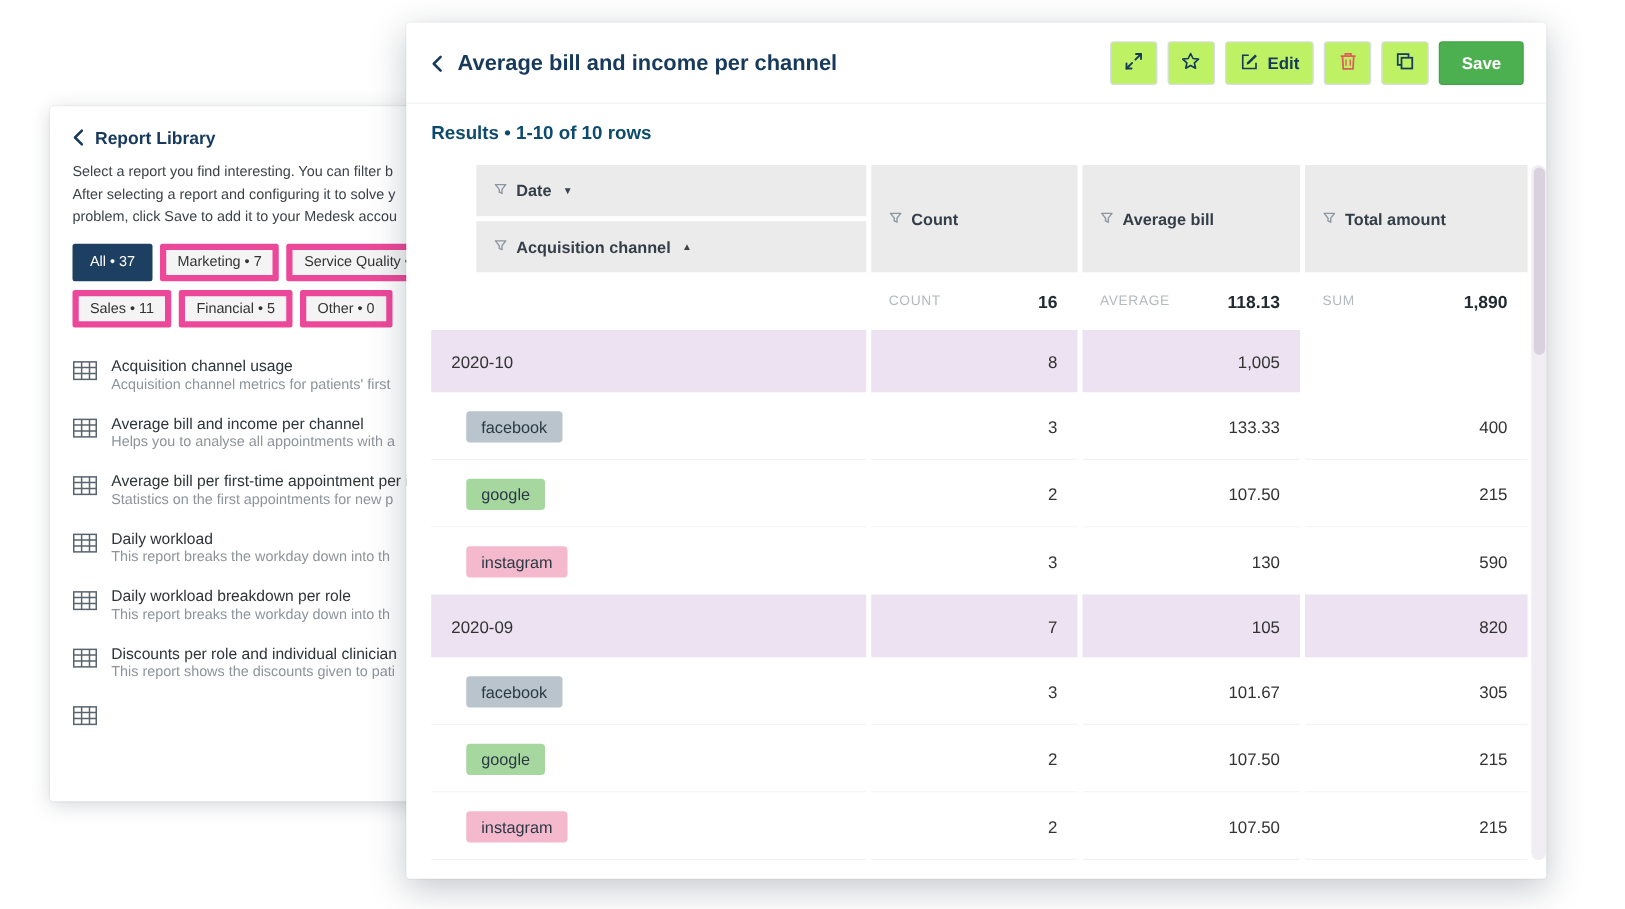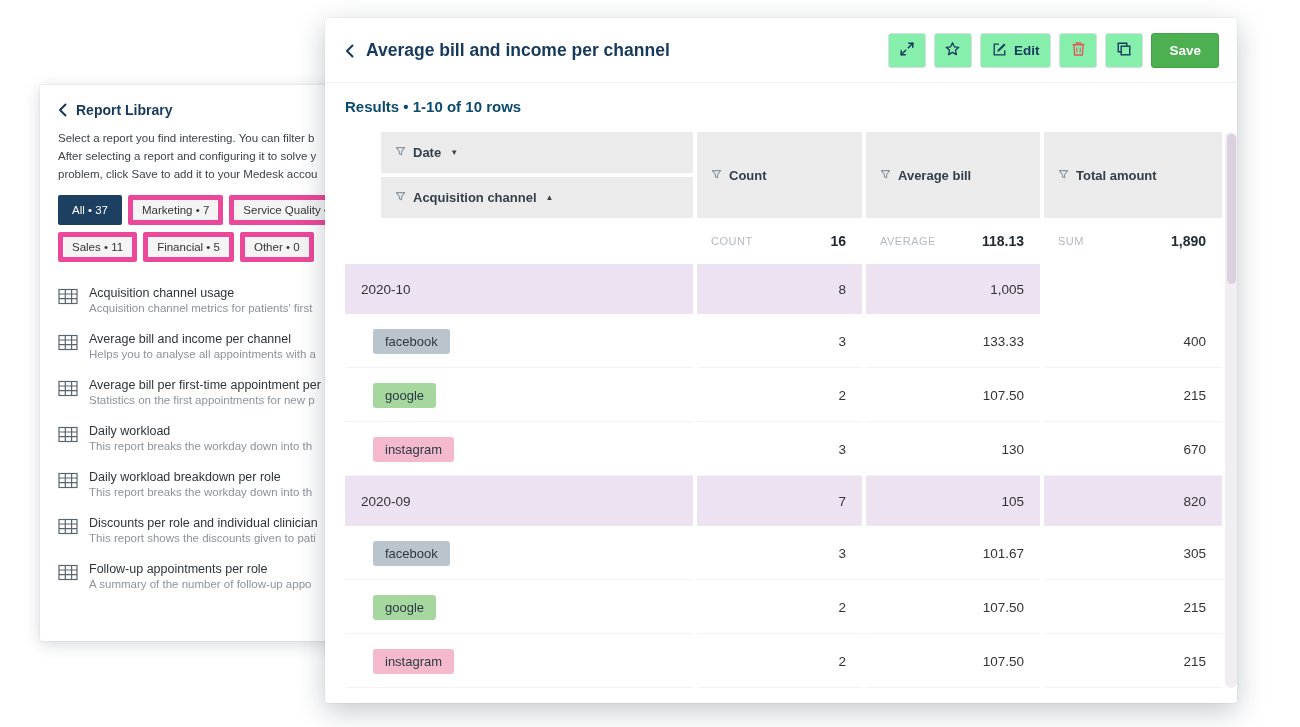--- a/index.html
+++ b/index.html
@@ -40,21 +40,21 @@
     box-shadow:0 8px 28px rgba(25,35,55,.25), 0 0 0 1px rgba(0,0,0,.03);
   }
   .detail-header{
     display:flex; align-items:center; gap:12px;
     padding:15px 18px 14px 20px; border-bottom:1px solid #f0f2f4;
   }
   .detail-title{ font-size:17.5px; font-weight:700; color:#16395c; }
   .toolbar{ margin-left:auto; display:flex; gap:8px; align-items:center; }
   .btn{
     display:inline-flex; align-items:center; justify-content:center; gap:7px;
-    height:35px; padding:0 11px; background:#86efac; border:1px solid #d8dde2;
+    height:35px; padding:0 11px; background:#bef264; border:1px solid #d8dde2;
     border-radius:3px; color:#16395c; font-weight:700; font-size:13.5px;
     font-family:inherit; cursor:pointer;
   }
   .icon-btn{ width:38px; padding:0; }
   .btn-save{ background:#4caf50; border-color:#44a348; color:#fff; padding:0 17px; }
 
   .results-bar{ padding:15px 20px 17px; font-size:15px; font-weight:700; color:#0c4a6e; }
 
   .table-area{ display:flex; padding-left:20px; }
   .table{ width:877px; }
@@ -170,24 +170,20 @@
         <span class="rtext">
           <span class="rtitle">Discounts per role and individual clinician</span>
           <span class="rsub">This report shows the discounts given to pati</span>
         </span>
       </div>
       <div class="report-item">
         <span class="ricon"><svg width="20" height="17" viewBox="0 0 20 17" fill="none" stroke="#59646f" stroke-width="1.2">
             <rect x="1" y="1.5" width="18" height="14"></rect>
             <path d="M1 6h18M1 10.7h18M7.3 1.5v14M13.6 1.5v14"></path>
           </svg></span>
-        <span class="rtext">
-          <span class="rtitle">Follow-up appointments per role</span>
-          <span class="rsub">A summary of the number of follow-up appo</span>
-        </span>
       </div>
     </div>
 </div>
 
 <div class="detail-panel">
   <div class="detail-header">
     <span class="back-btn">
       <svg width="9" height="14" viewBox="0 0 9 14" fill="none" stroke="#16395c" stroke-width="2" stroke-linecap="round" stroke-linejoin="round">
           <path d="M7.5 1.5L2 7l5.5 5.5"></path>
         </svg>
@@ -334,21 +330,21 @@
             <div class="tcell cell-num">2</div>
             <div class="tcell cell-num">107.50</div>
             <div class="tcell cell-num">215</div>
           </div>
           <div class="trow row-channel">
             <div class="tcell cell-label">
               <span class="channel-chip" style="background: rgb(244, 185, 205);">instagram</span>
             </div>
             <div class="tcell cell-num">3</div>
             <div class="tcell cell-num">130</div>
-            <div class="tcell cell-num">670</div>
+            <div class="tcell cell-num">590</div>
           </div>
           <div class="trow row-date">
             <div class="tcell cell-label">
               <span>2020-09</span>
             </div>
             <div class="tcell cell-num">7</div>
             <div class="tcell cell-num">105</div>
             <div class="tcell cell-num">820</div>
           </div>
           <div class="trow row-channel">

